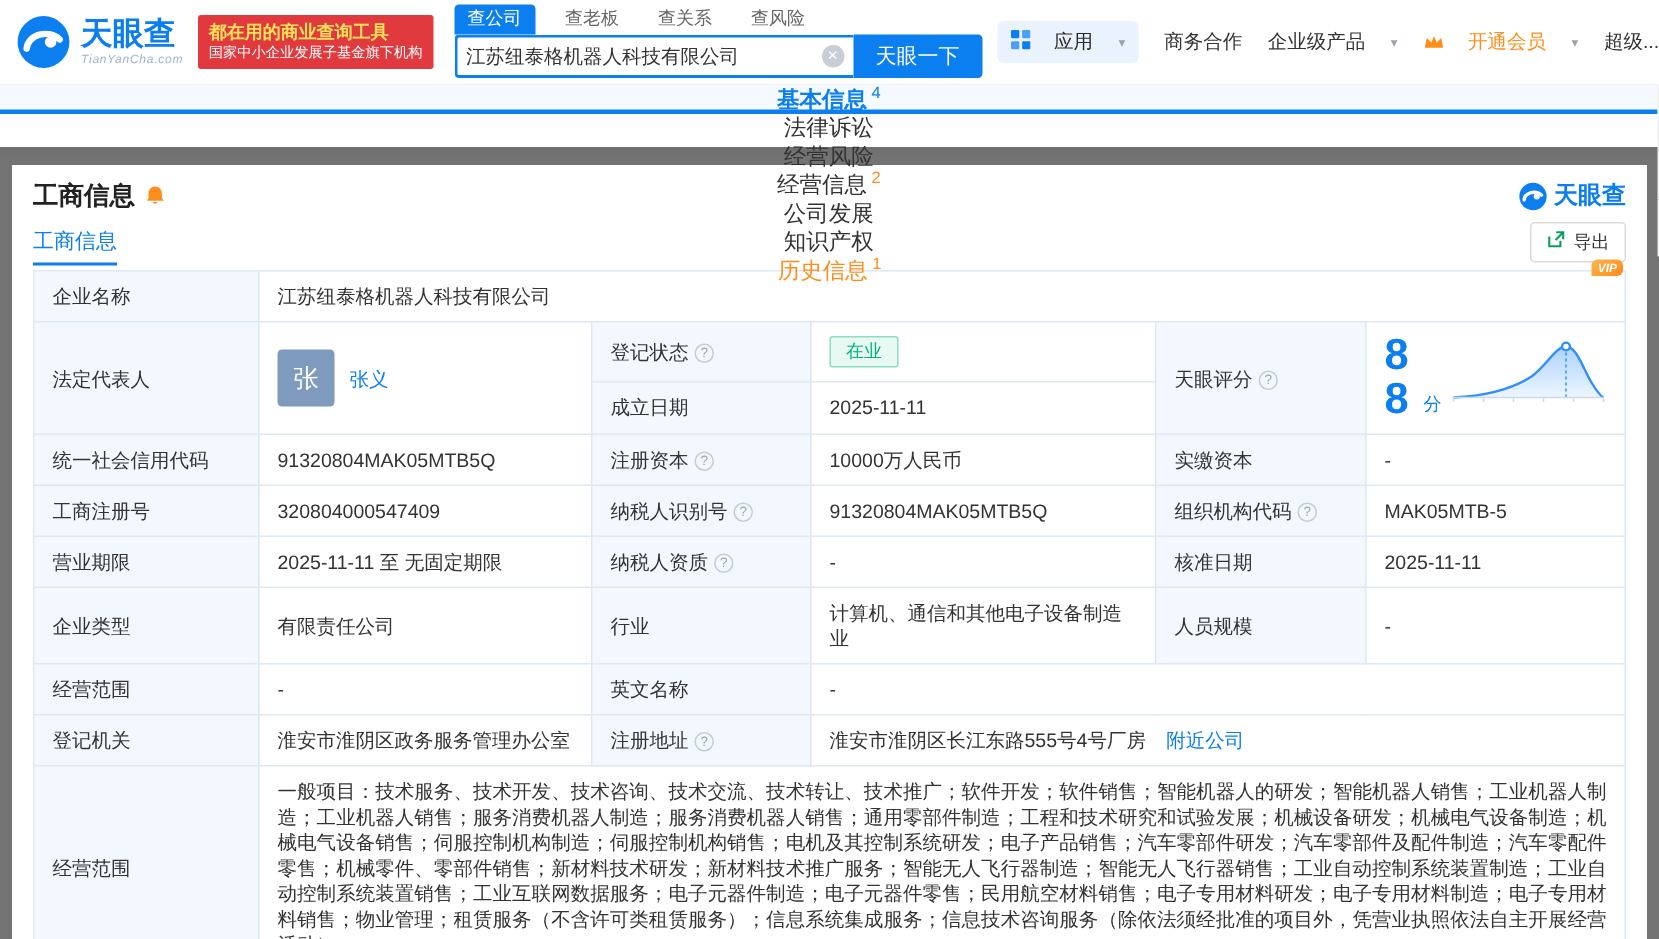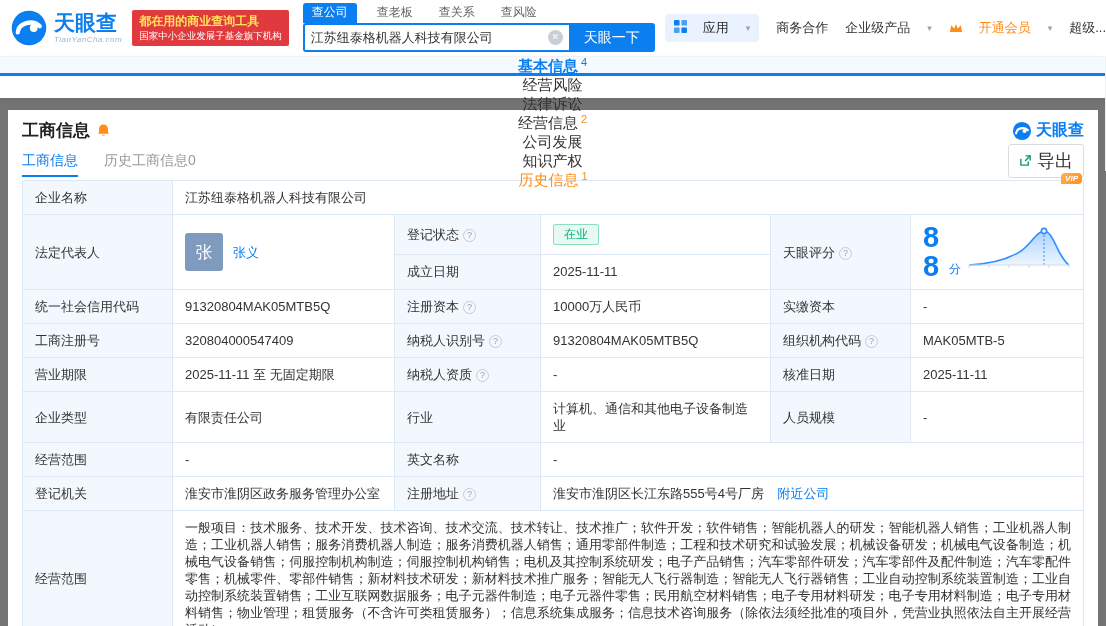--- a/index.html
+++ b/index.html
@@ -52,21 +52,21 @@
   .card-title-wrap { display:flex; align-items:center; gap:6px; }
   .card-title { font-size:17px; font-weight:bold; color:#222; }
   .bell svg { width:15px; height:15px; display:block; }
   .card-logo { display:flex; gap:4px; align-items:center; color:#0b7ef0; font-weight:bold; font-size:16px; }
   .card-logo svg { width:20px; height:20px; }
 
   .sub-tabs { display:flex; align-items:center; padding:0 14px; height:32px; }
   .stab2 { font-size:14px; color:#999; margin-right:26px; height:100%; display:flex; align-items:center; position:relative; }
   .stab2.active { color:#0b7ef0; }
   .stab2.active::after { content:""; position:absolute; bottom:0; left:0; right:0; height:2px; background:#0b7ef0; }
-  .export-btn { margin-left:auto; display:flex; align-items:center; gap:5px; border:1px solid #dcdcdc; background:#fff; border-radius:3px; padding:4px 10px; font-size:18px; color:#333; font-family:inherit; }
+  .export-btn { margin-left:auto; display:flex; align-items:center; gap:5px; border:1px solid #dcdcdc; background:#fff; border-radius:3px; padding:4px 10px; font-size:12px; color:#333; font-family:inherit; }
 
   
   table.info { width:calc(100% - 28px); margin:3px 14px 0; border-collapse:collapse; font-size:13px; color:#333; table-layout:fixed; }
   table.info td { border:1px solid #dce8f4; padding:8px 12px; vertical-align:middle; word-break:break-all; line-height:17px; }
   td.lbl { background:#f2f8fe; color:#333; }
   .q { display:inline-flex; width:13px; height:13px; border:1px solid #c3cdd8; border-radius:50%; font-size:9px; color:#98a3b0; align-items:center; justify-content:center; margin-left:4px; vertical-align:1px; }
   a.blue, .blue-link { color:#0b7ef0; text-decoration:none; }
   .rep { display:flex; align-items:center; gap:10px; }
   .avatar { width:38px; height:38px; background:#7e9bbd; color:#fff; font-size:17px; border-radius:3px; display:flex; align-items:center; justify-content:center; flex:0 0 auto; }
   .badge-green { display:inline-block; color:#00b578; background:#e8f8f2; border:1px solid #8adfbd; padding:1px 10px; font-size:12px; border-radius:2px; line-height:17px; }
@@ -152,24 +152,24 @@
       </div>
     </div>
   </header>
 
   <nav data-interactable="false">
     <div class="ntab active" data-interactable="true">
       <span data-interactable="false">基本信息</span>
       <sup class="cnt cnt-blue" data-interactable="false">4</sup>
     </div>
     <div class="ntab" data-interactable="true">
+      <span data-interactable="false">法律诉讼</span>
+    </div>
+    <div class="ntab" data-interactable="true">
       <span data-interactable="false">经营风险</span>
-    </div>
-    <div class="ntab" data-interactable="true">
-      <span data-interactable="false">法律诉讼</span>
     </div>
     <div class="ntab" data-interactable="true">
       <span data-interactable="false">经营信息</span>
       <sup class="cnt cnt-orange" data-interactable="false">2</sup>
     </div>
     <div class="ntab" data-interactable="true">
       <span data-interactable="false">公司发展</span>
     </div>
     <div class="ntab" data-interactable="true">
       <span data-interactable="false">知识产权</span>
@@ -199,21 +199,20 @@
               <circle cx="22" cy="22" r="20" fill="#0b7ef0"></circle>
               <path d="M9 27 a14.5 12 0 0 1 25.5-7" stroke="#fff" stroke-width="5" fill="none" stroke-linecap="round"></path>
               <circle cx="27.5" cy="22" r="4.5" fill="#fff"></circle>
             </svg>
           <span data-interactable="false">天眼查</span>
         </div>
       </div>
 
       <div class="sub-tabs" data-interactable="false">
         <div class="stab2 active" data-interactable="true">工商信息</div>
-        <div class="stab2" data-interactable="true">历史工商信息0</div>
         <button class="export-btn" data-interactable="true">
           <span data-interactable="false">
             <svg width="13" height="13" viewBox="0 0 14 14" fill="none" stroke="#0a9e5c" stroke-width="1.5">
                 <path d="M2 5 v7 h8 v-4"></path>
                 <path d="M7 2 h5 v5"></path>
                 <path d="M12 2 L6.5 7.5"></path>
               </svg>
           </span>
           <span data-interactable="false">导出</span>
         </button>

